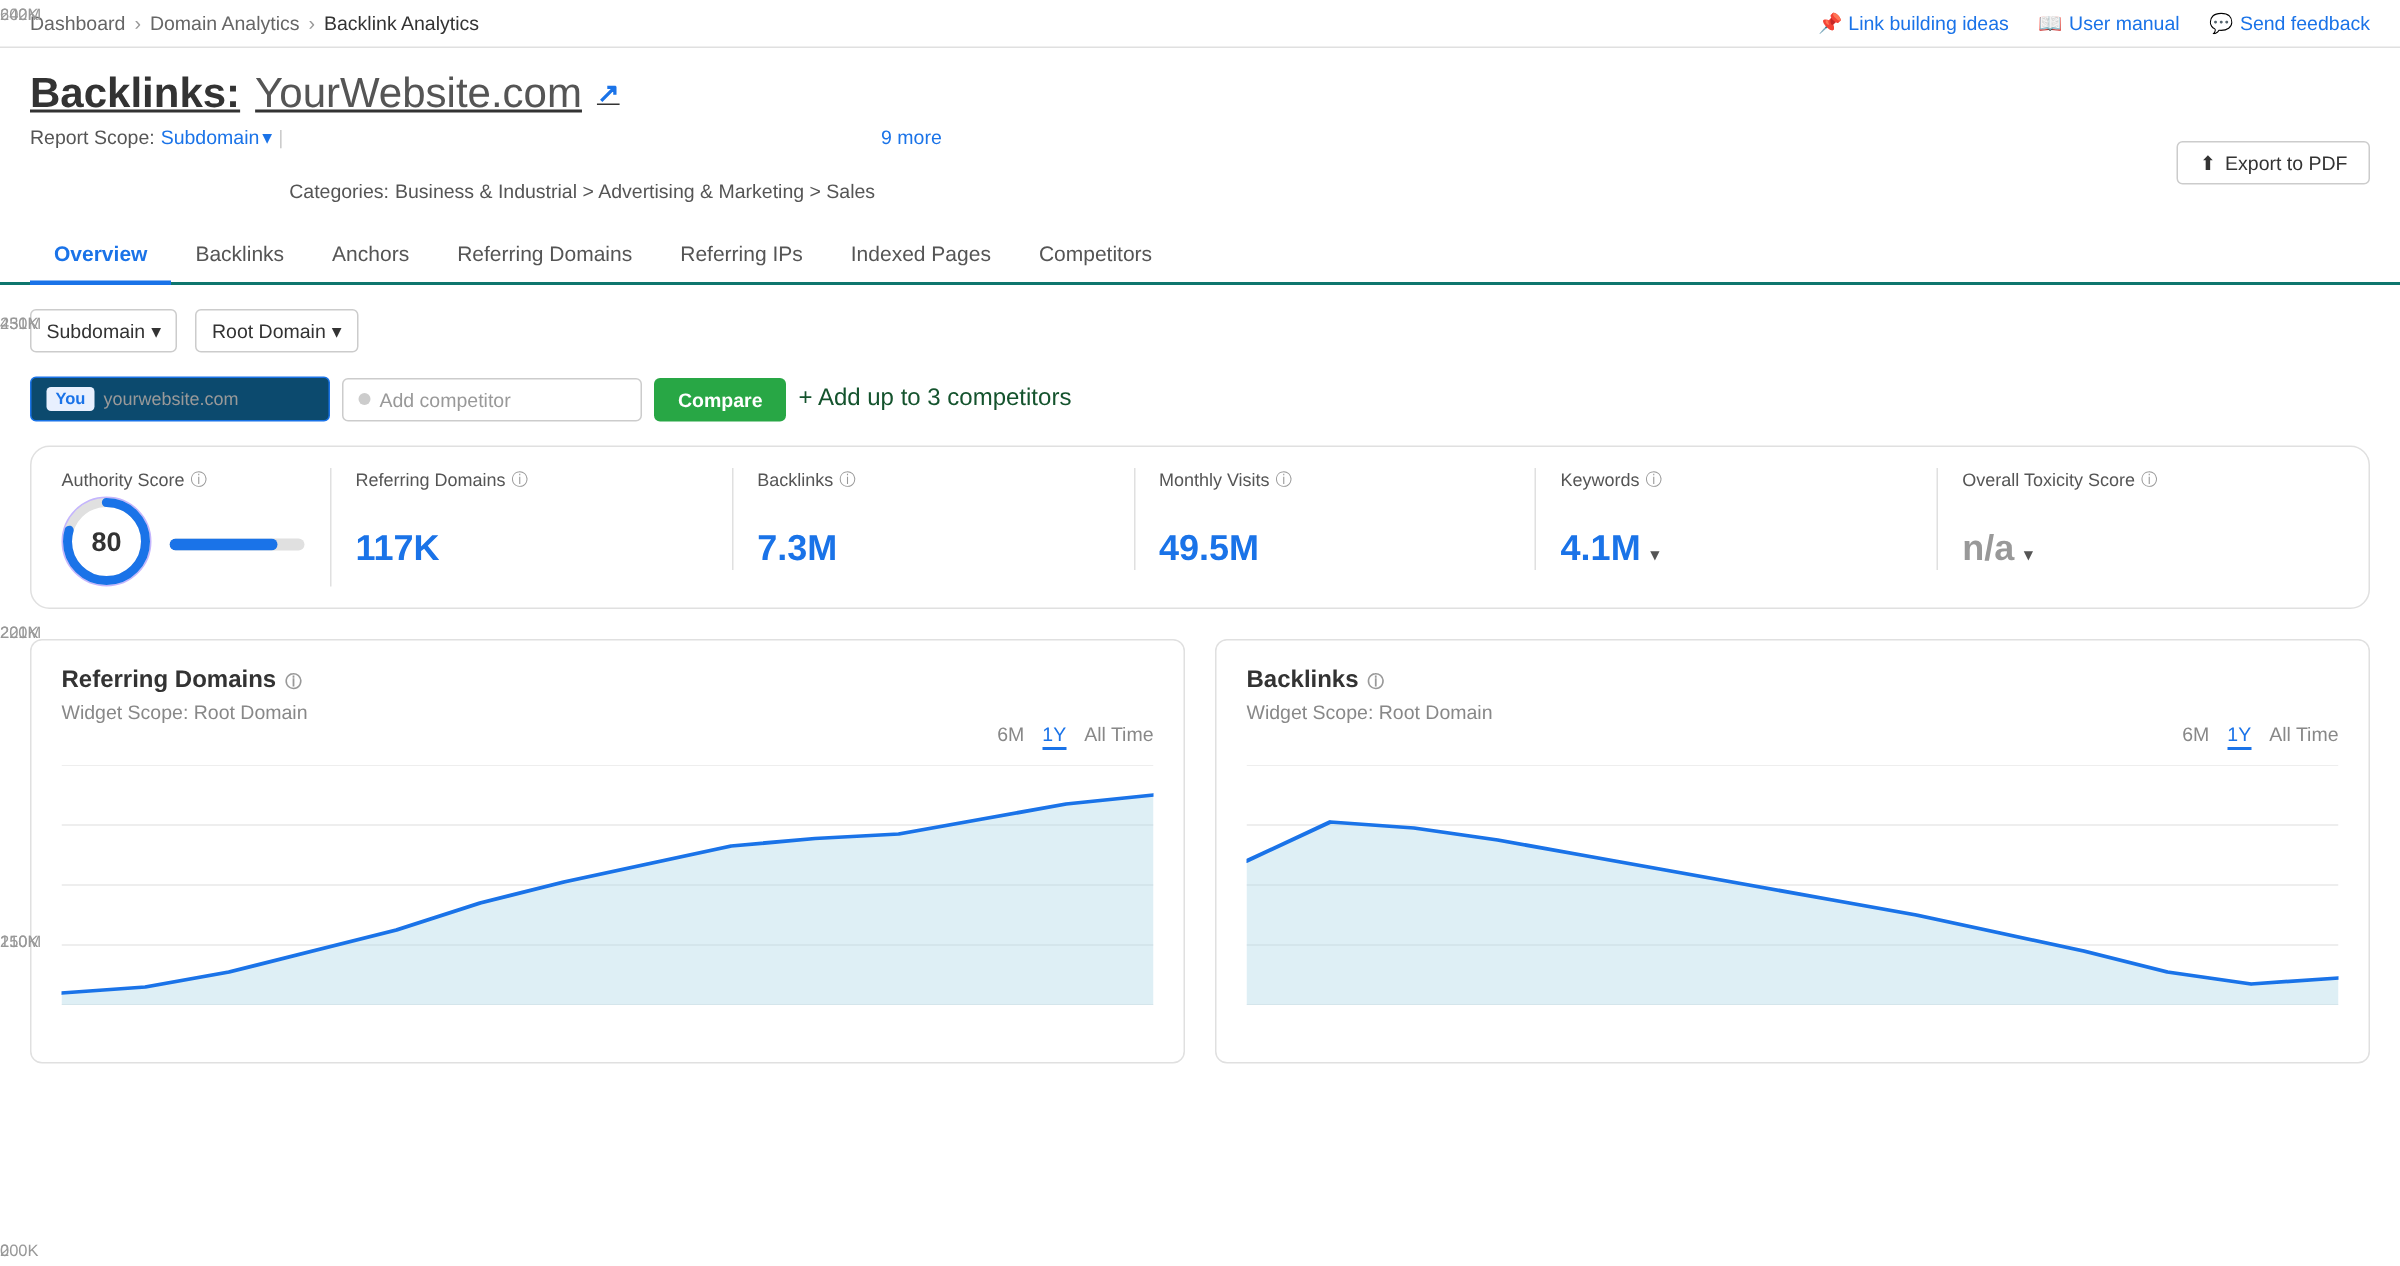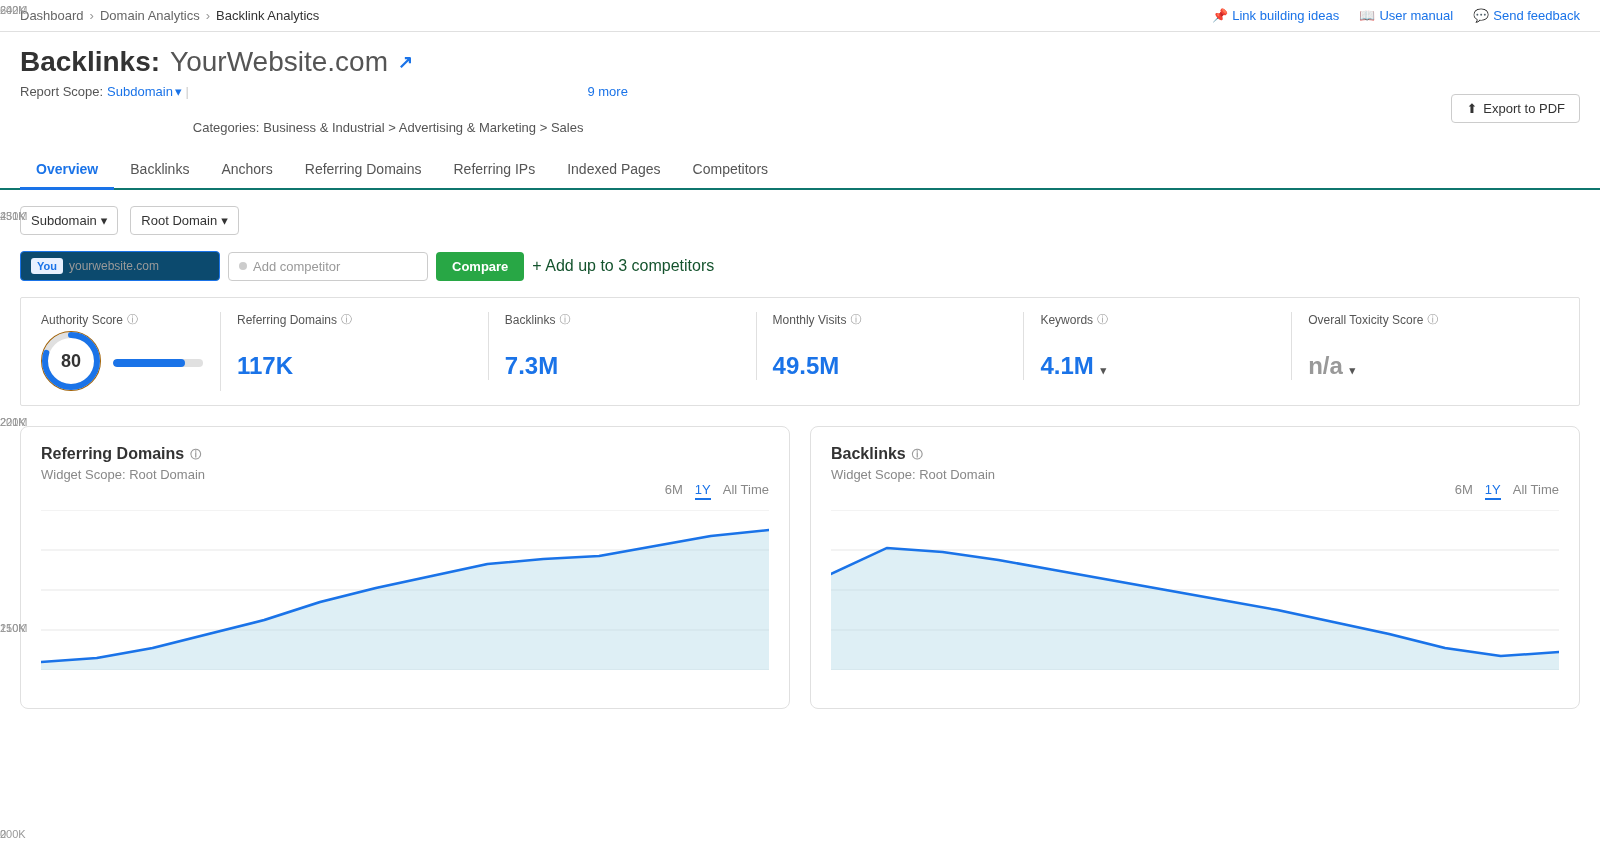--- a/index.html
+++ b/index.html
@@ -12,21 +12,21 @@
       background: #fff;
     }
     .breadcrumb { display: flex; align-items: center; gap: 6px; color: #666; font-size: 13px; }
     .breadcrumb span.sep { color: #999; }
     .breadcrumb span.active { color: #333; }
     .top-nav-actions { display: flex; align-items: center; gap: 20px; }
     .top-nav-actions a { color: #1a73e8; font-size: 13px; text-decoration: none; display: flex; align-items: center; gap: 4px; }
 
     
     .page-header { padding: 14px 20px 8px; }
-    .page-title { font-size: 28px; font-weight: 700; color: #333; display: flex; align-items: center; gap: 10px; }
+    .page-title { font-size: 28px; font-weight: 700; color: #333; display: flex; align-items: center; gap: 10px; text-decoration: underline; }
     .page-title span.domain { font-weight: 300; color: #555; }
     .page-title .ext-link { color: #1a73e8; font-size: 18px; cursor: pointer; }
     .report-scope { font-size: 13px; color: #555; margin-top: 6px; display: flex; align-items: flex-start; gap: 4px; }
     .report-scope a { color: #1a73e8; text-decoration: none; display: flex; align-items: center; gap: 2px; }
     .report-scope .sep { color: #ccc; }
     .export-btn {
       position: absolute; right: 20px; top: 62px;
       padding: 6px 14px; border: 1px solid #ccc; background: #fff;
       border-radius: 4px; cursor: pointer; font-size: 13px; color: #333;
       display: flex; align-items: center; gap: 6px;
@@ -69,37 +69,37 @@
     .dot { width: 8px; height: 8px; border-radius: 50%; background: #ccc; display: inline-block; }
     .compare-btn {
       padding: 7px 16px; background: #28a745; color: #fff; border: none;
       border-radius: 4px; cursor: pointer; font-size: 13px; font-weight: 600;
     }
     .add-competitors { color: #14532d; font-size: 16px; cursor: pointer; display: flex; align-items: center; gap: 4px; }
 
     
     .stats-row {
       display: flex; align-items: flex-start; gap: 0;
-      border: 1px solid #e0e0e0; border-radius: 2px; padding: 14px 20px;
+      border: 1px solid #e0e0e0; border-radius: 13px; padding: 14px 20px;
       margin-bottom: 20px;
     }
     .stat-item { flex: 1; padding: 0 16px; border-right: 1px solid #e0e0e0; }
     .stat-item:last-child { border-right: none; }
     .stat-item:first-child { padding-left: 0; max-width: 120px; }
     .stat-label { font-size: 12px; color: #555; display: flex; align-items: center; gap: 4px; margin-bottom: 4px; }
     .stat-value { font-size: 24px; font-weight: 700; color: #1a73e8; margin-top: 25px; }
     .stat-value.muted { color: #999; }
     .info-icon { color: #999; font-size: 11px; cursor: pointer; }
     .chevron-down { font-size: 11px; color: #555; }
 
     
     .authority-score { display: flex; align-items: center; gap: 12px; }
     .score-circle {
       width: 60px; height: 60px; border-radius: 50%;
-      border: 5px solid #a16207; position: relative; display: flex; align-items: center; justify-content: center;
+      border: 5px solid #c4b5fd; position: relative; display: flex; align-items: center; justify-content: center;
     }
     .score-circle svg { position: absolute; top: -5px; left: -5px; }
     .score-number { font-size: 18px; font-weight: 700; color: #333; position: relative; z-index: 1; }
     .score-bar-container { width: 90px; }
     .score-bar { height: 8px; background: #e0e0e0; border-radius: 4px; margin-top: 4px; overflow: hidden; }
     .score-bar-fill { height: 100%; background: #1a73e8; border-radius: 4px; }
 
     
     .charts-row { display: flex; gap: 20px; }
     .chart-card {

